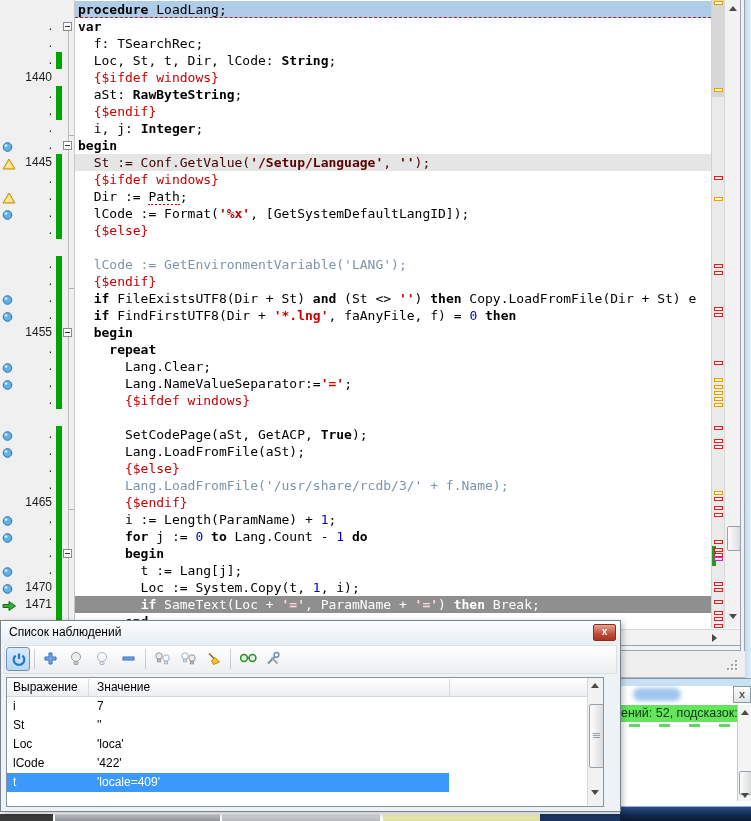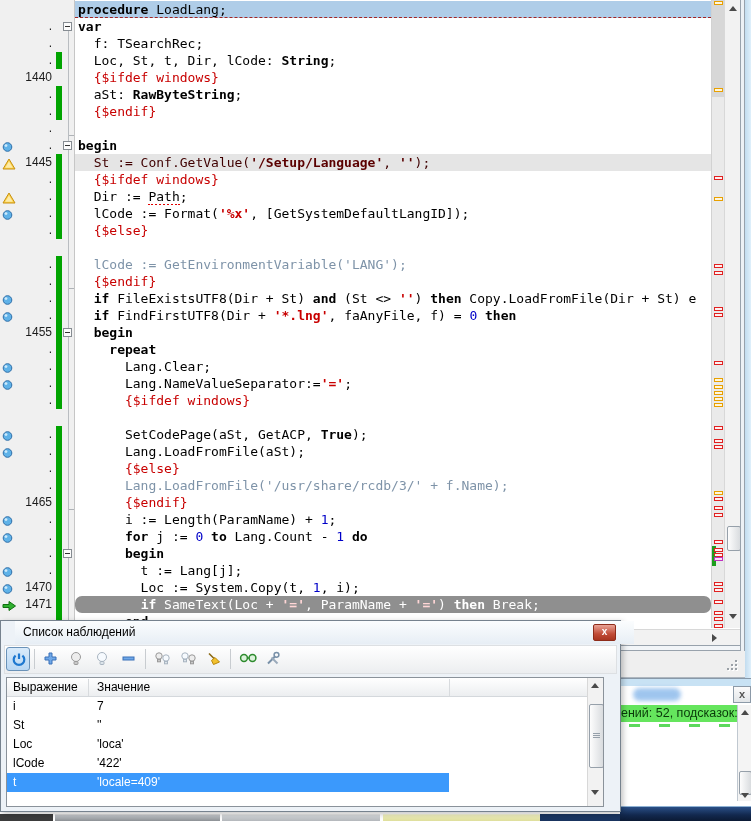--- a/index.html
+++ b/index.html
@@ -16,21 +16,21 @@
   .g-icon{position:absolute;left:2px;top:2px;width:16px;height:14px;}
   .g-label{position:absolute;left:16px;top:1px;width:36px;height:15px;text-align:right;font-size:12px;color:#1c1c1c;font-family:"Liberation Sans",sans-serif;}
   .g-bar{position:absolute;left:56px;top:0;width:6px;height:17px;background:#00A400;}
   .fold-box{position:absolute;left:63px;top:4px;width:9px;height:9px;background:#FCFCFC;border:1px solid #868C92;box-sizing:border-box;}
   .fold-box::after{content:"";position:absolute;left:1px;top:3px;width:5px;height:1px;background:#333;}
   .fold-tick{position:absolute;left:69px;top:15px;width:5px;height:1px;background:#AFB3B7;}
   .code-text{position:absolute;left:75px;top:0;width:636px;height:17px;overflow:hidden;white-space:pre;
     font-family:"DejaVu Sans Mono","Liberation Mono",monospace;font-size:13px;line-height:17px;padding-left:3px;box-sizing:border-box;}
   .bg-blue{background:#AFCDE8;border-bottom:1px dashed #A32424;}
   .bg-red{background:#e5e5e5;}
-  .bg-gray{background:#8F8F8F;border-radius:7px;}
+  .bg-gray{background:#8F8F8F;}
   .t-k{font-weight:bold;color:#000;}
   .t-i{color:#000;}
   .t-s{font-weight:bold;color:#C80000;}
   .t-d{font-weight:normal;color:#C80000;}
   .t-n{color:#0000C8;}
   .t-x{color:#7E93A8;}
   .t-u{color:#000;border-bottom:2px dotted #E00000;}
   .bg-red .t-i,.bg-red .t-k{color:#3F0000;}
   .bg-red .t-s{color:#5A0000;}
   .bg-gray .t-i,.bg-gray .t-k{color:#FFFFFF;}
@@ -75,21 +75,21 @@
   
   .bott{position:absolute;top:814px;height:7px;}
   #bott1{left:0;width:53px;background:#3C3C3C;}
   #bott2{left:55px;width:165px;background:linear-gradient(#C4C8CC,#84888C);border-top:1px solid #DDDDDD;}
   #bott3{left:222px;width:158px;background:linear-gradient(#D8DBDE,#AEB2B6);border-top:1px solid #E8E8E8;}
   #bott4{left:383px;width:157px;background:linear-gradient(#F2F2C0,#DCDC96);border-top:1px solid #F8F8D8;}
   #bott5{left:540px;width:80px;background:#1A3560;}
 
   
   #watch-win{position:absolute;left:0;top:620px;width:621px;height:192px;background:#EDF2F7;border:1px solid #76828E;box-sizing:border-box;box-shadow:2px 2px 6px rgba(0,0,0,.25);}
-  #watch-title{position:absolute;left:14px;top:0;width:100%;height:23px;background:linear-gradient(#FBFDFE,#E7EEF5);}
+  #watch-title{position:absolute;left:0;top:0;width:100%;height:23px;background:linear-gradient(#FBFDFE,#E7EEF5);}
   #watch-title span{position:absolute;left:8px;top:4px;font-size:12px;color:#000;}
   #watch-close{position:absolute;right:4px;top:3px;width:21px;height:15px;background:linear-gradient(#E westbrook,#C), border:1px solid #9A3020;}
   #watch-close{background:linear-gradient(#E9A396,#C14B36 60%,#A83520);border:1px solid #8E2C1A;border-radius:2px;color:#fff;font-size:10px;font-weight:bold;text-align:center;line-height:14px;}
   #watch-toolbar{position:absolute;left:3px;top:24px;width:613px;height:29px;background:linear-gradient(#FFFFFF,#ECEEF0);border:1px solid #DDE0E3;box-sizing:border-box;}
   .tb-btn{position:relative;float:left;width:24px;height:24px;margin:1px 1px;border-radius:3px;}
   .tb-btn svg{position:absolute;left:4px;top:4px;}
   .tb-pressed{border:1px solid #6A92B8;background:linear-gradient(#D9EBFB,#B9D7F3);box-sizing:border-box;}
   .tb-sep{float:left;width:1px;height:20px;margin:3px 3px;background:#C8CCD0;}
   #watch-list{position:absolute;left:5px;top:56px;width:598px;height:130px;background:#fff;border:1px solid #8A929A;box-sizing:border-box;overflow:hidden;}
   #watch-extra{position:absolute;left:603px;top:56px;width:13px;height:130px;background:#EDF2F7;}
@@ -145,20 +145,21 @@
           <div class="code-text"><span class="t-i">  aSt: </span><span class="t-k">RawByteString</span><span class="t-i">;</span></div>
         </div>
         <div class="code-row" style="top: 102px;">
           <div class="g-bar"></div>
           <div class="g-label">.</div>
           <div class="code-text"><span class="t-i">  </span><span class="t-d">{$endif}</span></div>
         </div>
         <div class="code-row" style="top: 119px;">
           <div class="g-label">.</div>
           <div class="fold-tick"></div>
+          <div class="code-text"><span class="t-i">  i, j: </span><span class="t-k">Integer</span><span class="t-i">;</span></div>
         </div>
         <div class="code-row" style="top: 136px;">
           <div class="g-icon"><svg width="12" height="12">
               <circle cx="5.5" cy="6" r="4.3" fill="#5FB2E8" stroke="#2E6EA8"></circle>
               <circle cx="4" cy="4.6" r="1.4" fill="#CFEAFB"></circle>
             </svg></div>
           <div class="g-label">.</div>
           <div class="fold-box"></div>
           <div class="code-text"><span class="t-k">begin</span></div>
         </div>

